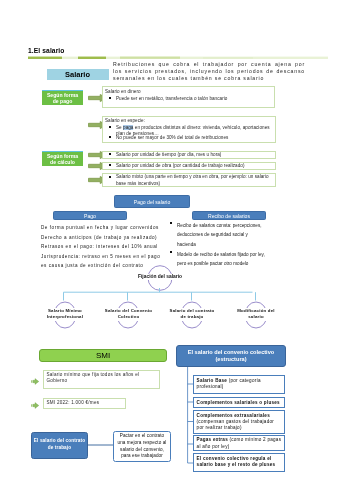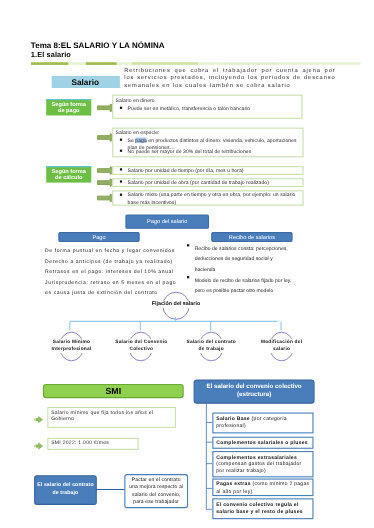--- a/index.html
+++ b/index.html
@@ -28,37 +28,36 @@
          display:flex;align-items:center;justify-content:center;line-height:6px;
          border:0.6px solid #3d6ca5;}
   .tline{font-size:4.6px;line-height:9.5px;color:#1a1a1a;letter-spacing:0.02px;}
   .tline-wide{letter-spacing:0.55px;}
 
   .node-label{font-size:4.35px;line-height:6.6px;font-weight:bold;text-align:center;color:#111;letter-spacing:0.22px;}
   .node-label > div{background:#fff;}
   .fij-label{font-size:4.9px;line-height:6px;font-weight:bold;text-align:center;color:#111;background:#fff;}
 
   .round-green{background:#8fd14f;border:0.8px solid #6aa832;border-radius:3px;
-      color:#000;font-weight:bold;text-align:center;font-size:8px;
+      color:#000;font-weight:normal;text-align:center;font-size:8px;
       display:flex;align-items:center;justify-content:center;}
   .round-blue{background:#4a7ebb;border:0.8px solid #3a6499;border-radius:3px;
       color:#fff;font-weight:bold;text-align:center;font-size:5.6px;line-height:6.6px;
       display:flex;align-items:center;justify-content:center;}
   .round-blue span{white-space:nowrap;}
   .wbox{border:0.7px solid #4a7ebb;background:#fff;box-sizing:border-box;
         font-size:4.6px;line-height:6.4px;color:#111;padding:1.6px 2.6px;letter-spacing:0.25px;}
   .lgbox{border:0.7px solid #c9dfae;background:#fff;box-sizing:border-box;}
   .hl{background:#a8c8e8;}
 </style>
 </head>
 <body>
 
 <div id="page">
 
-  <div class="abs doc-title" style="left:28px;top:37px;">Tema 8:EL SALARIO Y LA NÓMINA</div>
   <div class="abs doc-sub" style="left:28px;top:47px;">1.El salario</div>
 
   <svg class="abs" style="left:28px;top:56px;" width="300" height="4" viewBox="0 0 300 4">
     <rect x="0" y="0.6" width="300" height="2.4" fill="#e9f2d6"></rect>
     <rect x="0" y="0.6" width="34" height="2.4" fill="#9fbc4c"></rect>
     <rect x="50" y="0.6" width="28" height="2.4" fill="#9fbc4c"></rect>
     <rect x="92" y="0.6" width="60" height="2.2" fill="#cfe0a4"></rect>
     <rect x="175" y="1.0" width="50" height="1.8" fill="#e3eecd"></rect>
   </svg>
 

